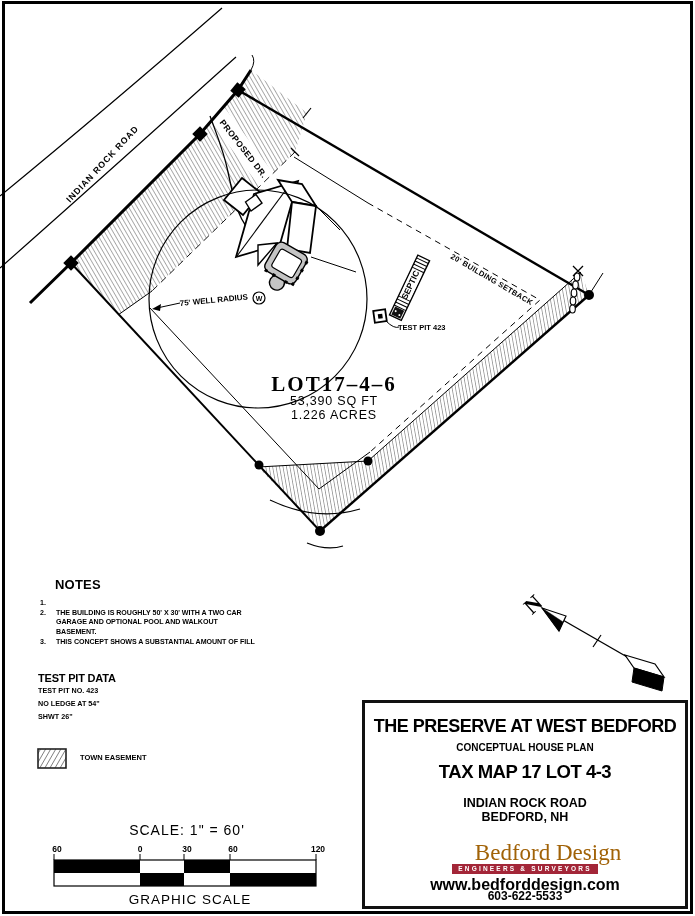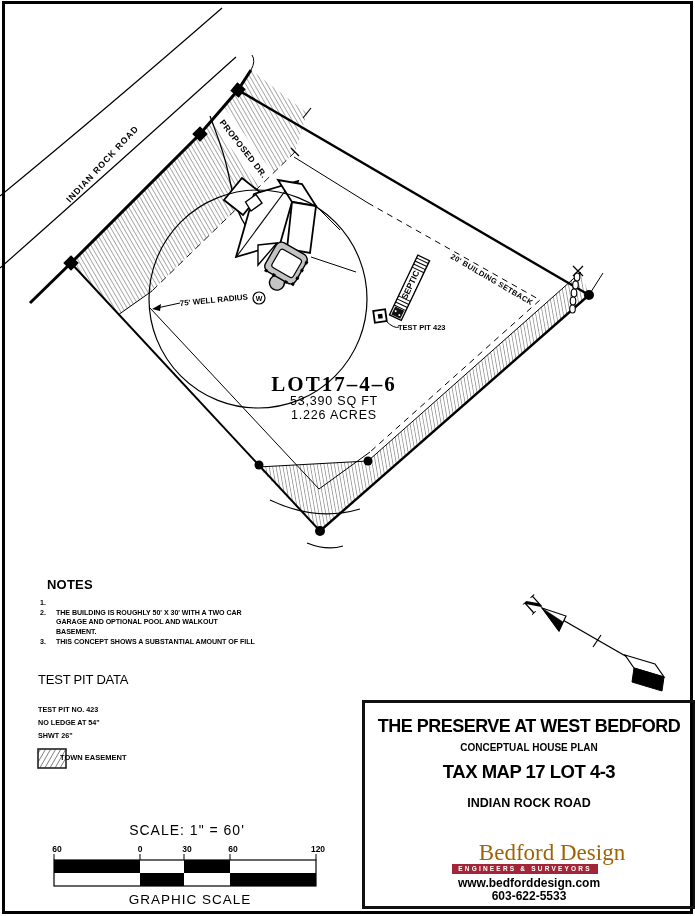--- a/index.html
+++ b/index.html
@@ -1,39 +1,39 @@
 <!DOCTYPE html>
 <html><head>
 <meta charset="utf-8">
 <style>
   html,body{margin:0;padding:0;background:#fff;}
   #page{position:relative;width:695px;height:916px;background:#fff;overflow:hidden;
         font-family:"Liberation Sans",sans-serif;color:#000;-webkit-font-smoothing:antialiased;}
   #frame{position:absolute;left:2px;top:1px;width:685px;height:907px;border:3px solid #000;}
   .abs{position:absolute;}
-  #titleblock{position:absolute;left:362px;top:700px;width:320px;height:203px;border:3px solid #111;text-align:center;padding-left:8px;}
+  #titleblock{position:absolute;left:362px;top:700px;width:320px;height:203px;border:3px solid #111;text-align:center;}
   #titleblock div{position:absolute;width:100%;left:0;text-align:center;white-space:nowrap;}
   .tb1{top:13px;font-size:18px;font-weight:bold;letter-spacing:-0.5px;}
   .tb2{top:39px;font-size:10px;font-weight:bold;letter-spacing:0px;}
   .tb3{top:58px;font-size:18.5px;font-weight:bold;letter-spacing:-0.5px;}
   .tb4{top:93px;font-size:12.5px;font-weight:bold;}
   .tb5{top:107px;font-size:12.5px;font-weight:bold;}
   .logo{top:137px;font-family:"Liberation Serif",serif;font-size:23px;color:#a16207;margin-left:23px;}
   .banner{top:161px;left:87px !important;width:146px !important;height:10px;background:#a32638;color:#fff;
           font-size:6.5px;font-weight:bold;letter-spacing:2.2px;line-height:10.5px;}
-  .tb6{top:173px;font-size:12px;font-weight:bold;}
+  .tb6{top:173px;font-size:16px;font-weight:bold;}
   .tb7{top:186px;font-size:12px;font-weight:bold;}
   #notes{position:absolute;left:39px;top:577px;width:320px;}
-  #notes h3{margin:0 0 7px 8px;font-size:13px;font-weight:bold;letter-spacing:.2px;}
+  #notes h3{margin:0 0 7px 16px;font-size:13px;font-weight:bold;letter-spacing:.2px;}
   .note{display:flex;font-size:7.1px;font-weight:bold;line-height:9.7px;margin:0;padding-left:1px;letter-spacing:-0.05px;}
   .note .n{width:16px;flex:none;}
   #tpd{position:absolute;left:38px;top:672px;}
-  #tpd h3{margin:0 0 16px 0;font-size:13px;font-weight:normal;letter-spacing:-0.2px;}
+  #tpd h3{margin:0 0 0 0;font-size:11px;font-weight:bold;letter-spacing:-0.2px;}
   #tpd div{font-size:7.2px;font-weight:bold;line-height:13px;}
-  #easelabel{position:absolute;left:60px;top:753px;font-size:7.5px;font-weight:bold;}
+  #easelabel{position:absolute;left:80px;top:753px;font-size:7.5px;font-weight:bold;}
 </style>
 </head>
 <body>
 <div id="page">
   <div id="frame"></div>
   <svg class="abs" style="left:0;top:0" width="695" height="916" viewBox="0 0 695 916">
     <defs>
       <pattern id="hA" patternUnits="userSpaceOnUse" width="3.7" height="3.7" patternTransform="rotate(-30)">
         <line x1="0" y1="0" x2="0" y2="3.7" stroke="#4d4d4d" stroke-width="0.95"></line>
       </pattern>
@@ -224,18 +224,19 @@
     <div>TEST PIT NO. 423<br>NO LEDGE AT 54"<br>SHWT 26"</div>
   </div>
 
   <div id="easelabel">TOWN EASEMENT</div>
 
   <div id="titleblock">
     <div class="tb1">THE PRESERVE AT WEST BEDFORD</div>
     <div class="tb2">CONCEPTUAL HOUSE PLAN</div>
     <div class="tb3">TAX MAP 17 LOT 4-3</div>
     <div class="tb4">INDIAN ROCK ROAD</div>
+    <div class="tb5">BEDFORD, NH</div>
     <div class="logo">Bedford Design</div>
     <div class="banner">ENGINEERS &amp; SURVEYORS</div>
     <div class="tb6">www.bedforddesign.com</div>
     <div class="tb7">603-622-5533</div>
   </div>
 </div>
 
 </body></html>

